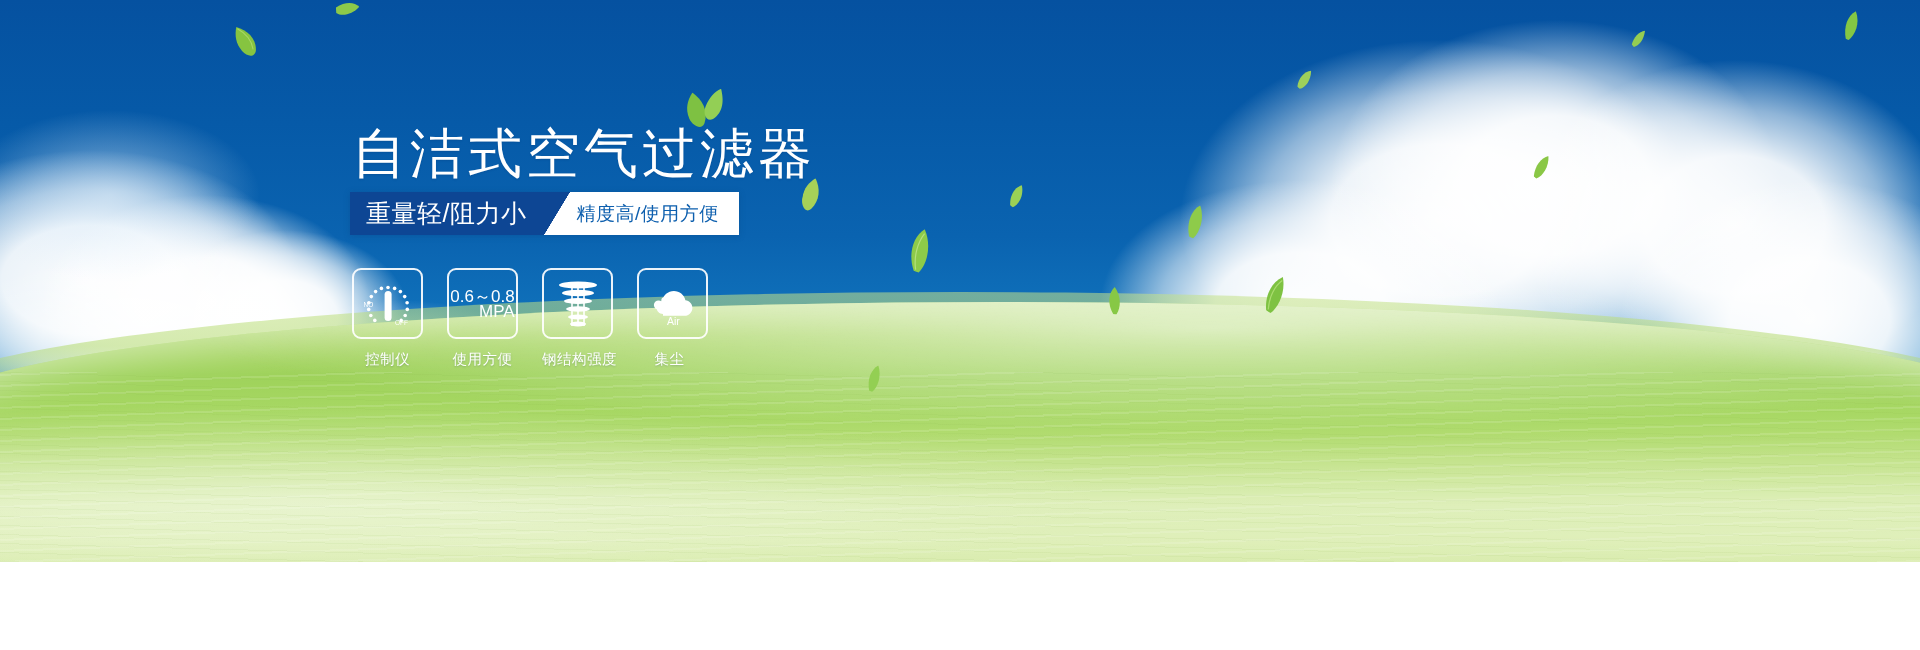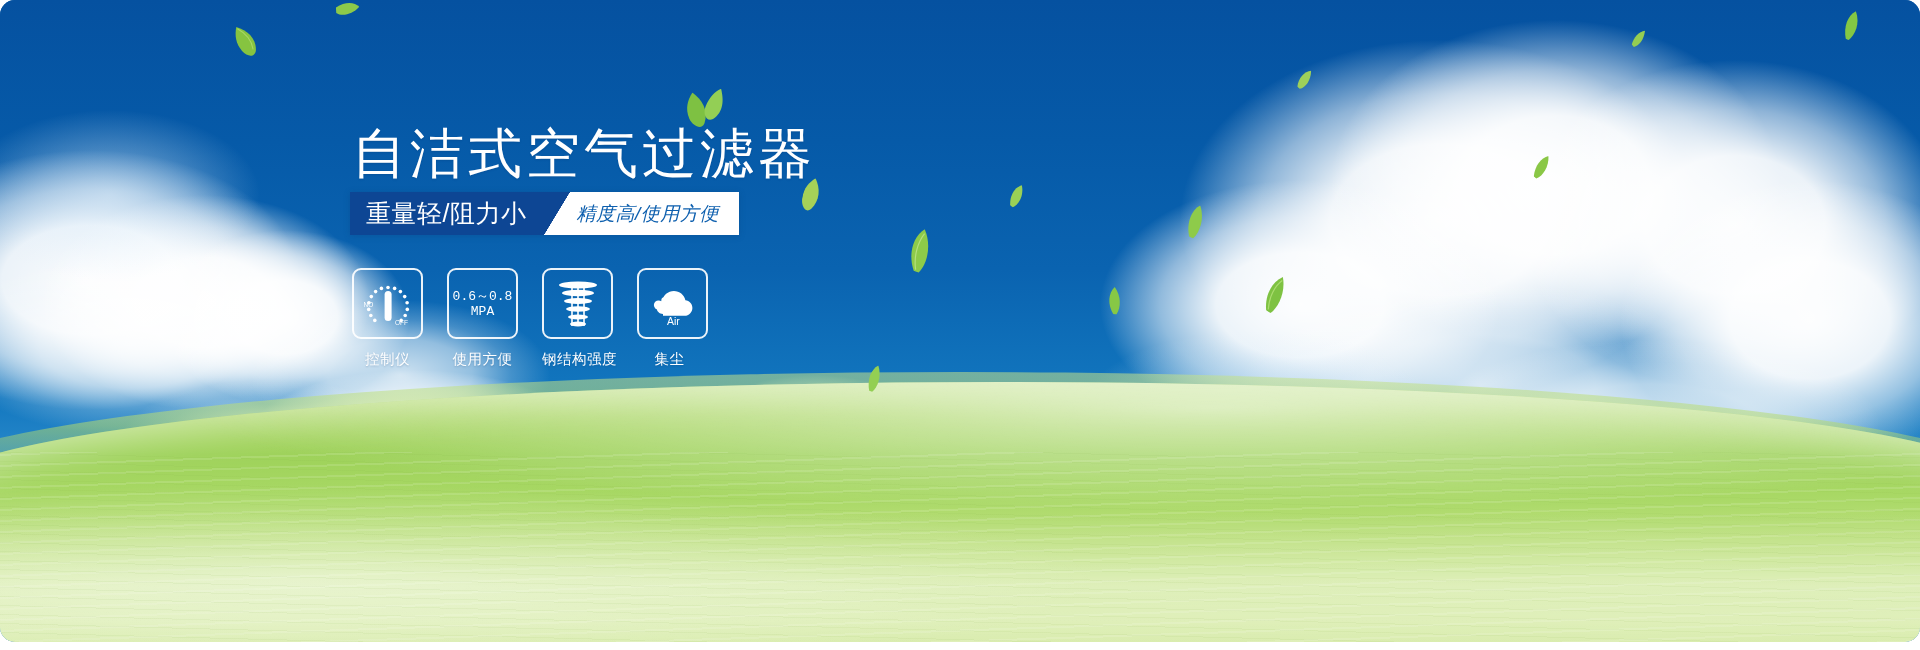--- a/index.html
+++ b/index.html
@@ -7,24 +7,23 @@
   html,body{ background:#fff; }
   body{
     font-family:"Liberation Sans","DejaVu Sans",sans-serif;
     -webkit-font-smoothing:antialiased;
   }
 
   
   .banner{
     position:relative;
     width:1920px;
-    height:642px;
+    height:562px;
     overflow:hidden;
     background:#0a5ba8;
-    border-radius:15px;
   }
 
   
   .sky{
     position:absolute; inset:0;
     background:
       radial-gradient(120% 85% at 50% 120%, rgba(186,222,246,.95) 0%, rgba(140,196,236,.55) 26%, rgba(60,140,205,.12) 52%, rgba(10,91,168,0) 70%),
       linear-gradient(180deg,#0551a0 0%, #065aa8 22%, #0a63b0 42%, #1277bf 62%, #3f9ad6 80%, #74b9e4 92%, #9bcdec 100%);
   }
   .sky-warm{
@@ -124,40 +123,40 @@
     background:linear-gradient(to bottom right,#0d4694 49.6%, #ffffff 50.4%);
   }
   .badge-right{
     background:#ffffff;
     color:#0d5fae;
     font-size:19px;
     letter-spacing:.5px;
     display:flex; align-items:center;
     padding:0 20px 0 6px;
     white-space:nowrap;
-    font-style:italic;
   }
 
   
   .features{
     position:absolute; left:352px; top:268px;
     display:flex; gap:24px;
   }
   .feature{ width:71px; text-align:center; }
   .feature-box{
     width:71px; height:71px;
     border:2px solid rgba(255,255,255,.92);
     border-radius:9px;
     display:flex; align-items:center; justify-content:center;
     position:relative;
   }
   .feature-text{
-    color:#fff; font-size:13px; line-height:15px;
-    font-family:Liberation Mono, monospace;
+    color:#fff; font-size:17px; line-height:15px;
+    font-family:Liberation Sans, sans-serif;
     white-space:pre-line;
+    text-align:right;
   }
   .feature-caption{
     margin-top:11px;
     color:#ffffff;
     font-size:14.5px;
     letter-spacing:.5px;
     white-space:nowrap;
     text-shadow:0 1px 2px rgba(0,40,90,.22);
   }
   .feature:nth-child(4) .feature-caption{ margin-left:-6px; }

